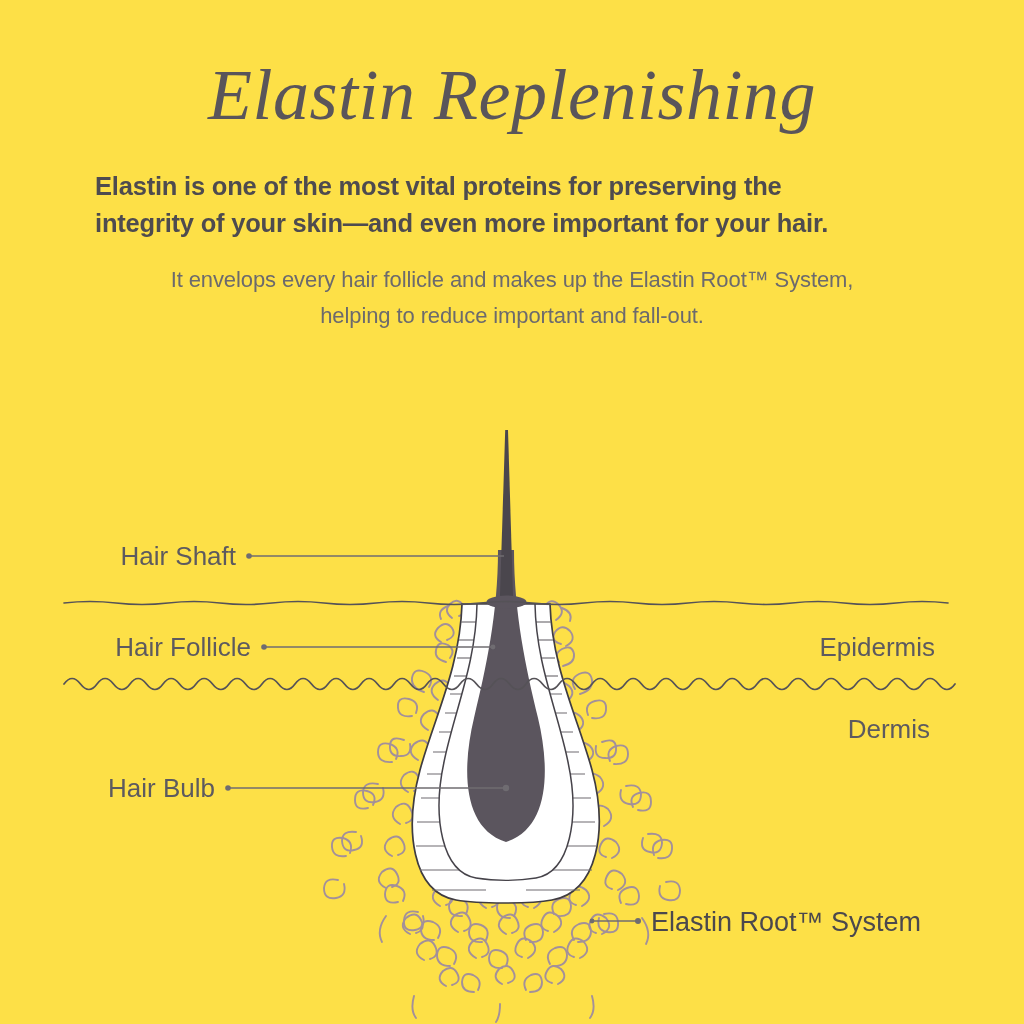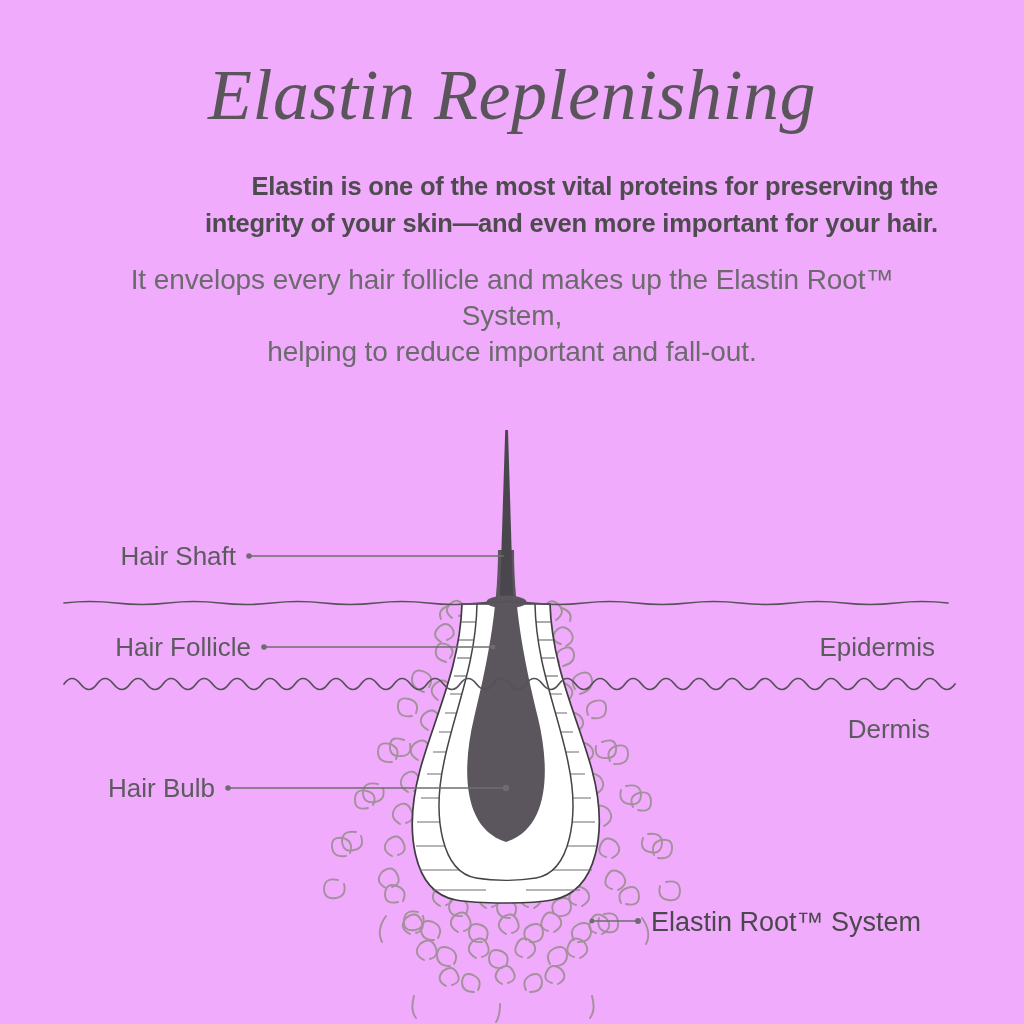--- a/index.html
+++ b/index.html
@@ -5,21 +5,21 @@
 <style>
   html, body {
     margin: 0;
     padding: 0;
     background: #ffffff;
   }
   #page {
     position: relative;
     width: 1024px;
     height: 1024px;
-    background: #f0abfc;
+    background: #fde047;
     overflow: hidden;
     font-family: "Liberation Sans", sans-serif;
   }
 
   
   #title {
     position: absolute;
     left: 0;
     top: 58px;
     width: 1024px;
@@ -29,42 +29,42 @@
     font-weight: 400;
     font-size: 72px;
     line-height: 1.05;
     letter-spacing: 0.5px;
     color: #5a555a;
     white-space: nowrap;
   }
 
   #subhead {
     position: absolute;
-    left: 104px;
+    left: 95px;
     top: 168px;
     width: 834px;
-    text-align: right;
+    text-align: left;
     font-family: "Liberation Sans", sans-serif;
     font-weight: 700;
     font-size: 25.5px;
     line-height: 37px;
     letter-spacing: -0.2px;
     color: #4e4b4f;
   }
   #subhead .ln { display: block; }
 
   #intro {
     position: absolute;
     left: 95px;
     top: 262px;
     width: 834px;
     text-align: center;
     font-family: "Liberation Sans", sans-serif;
     font-weight: 400;
-    font-size: 28px;
+    font-size: 22px;
     line-height: 36px;
     letter-spacing: -0.1px;
     color: #6c6a6d;
   }
   #intro .ln { display: block; }
 
   
   #diagram {
     position: absolute;
     left: 0;

